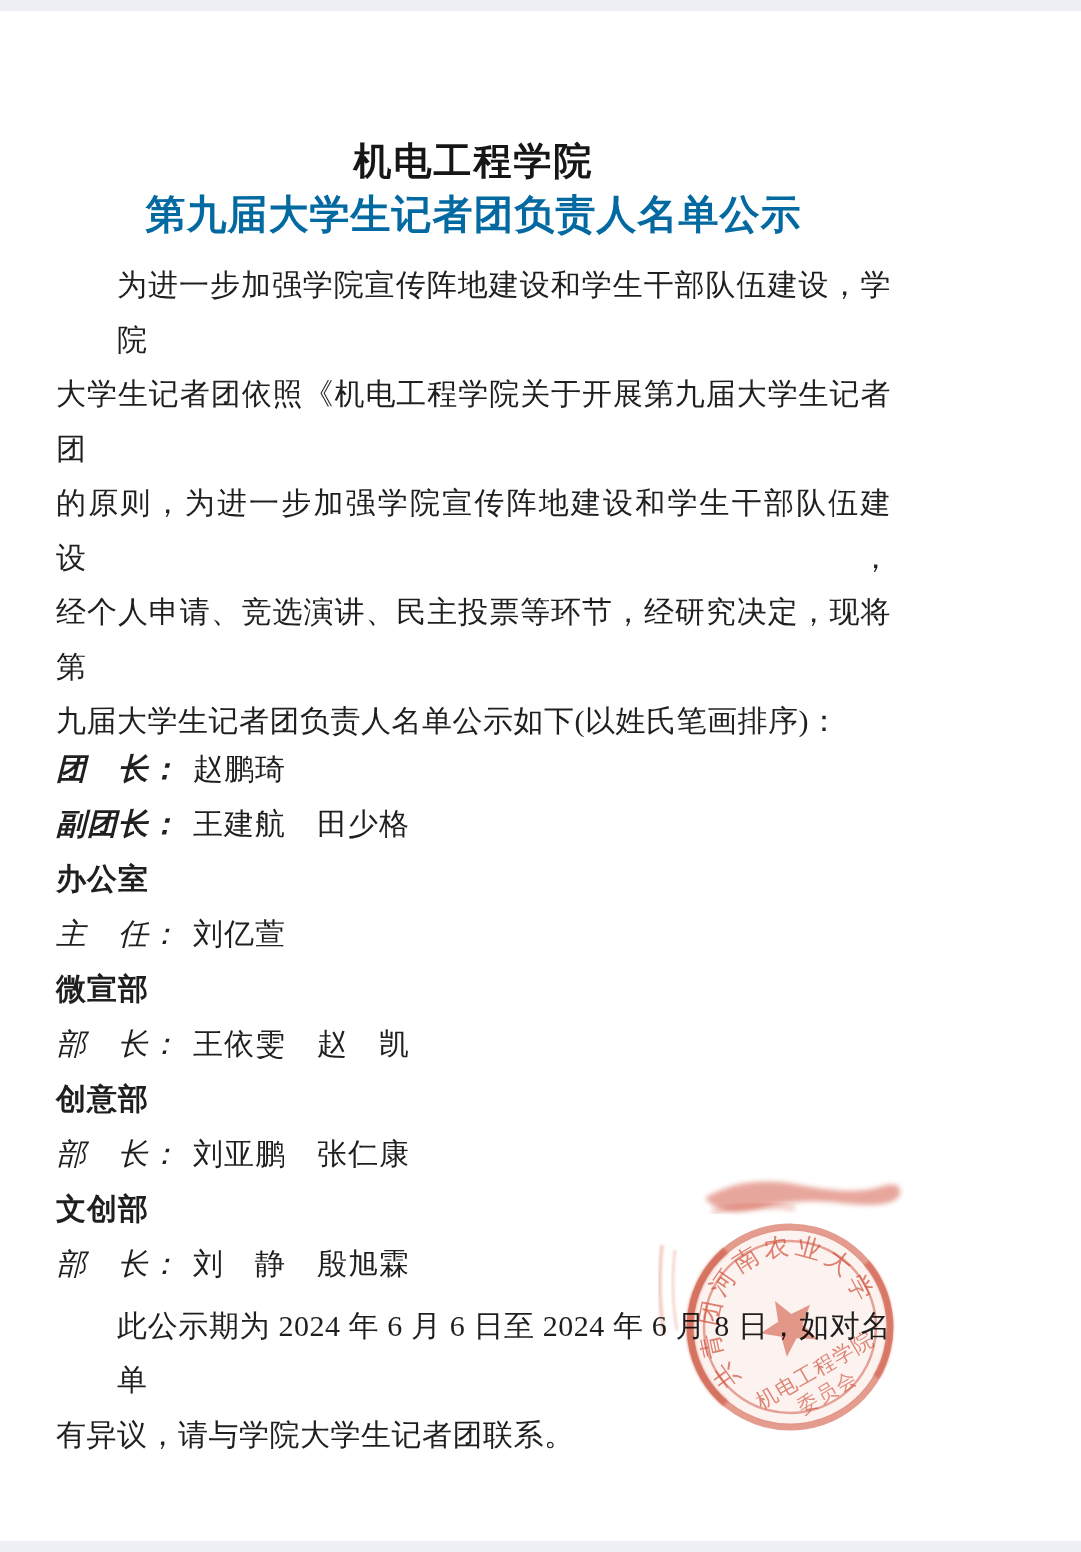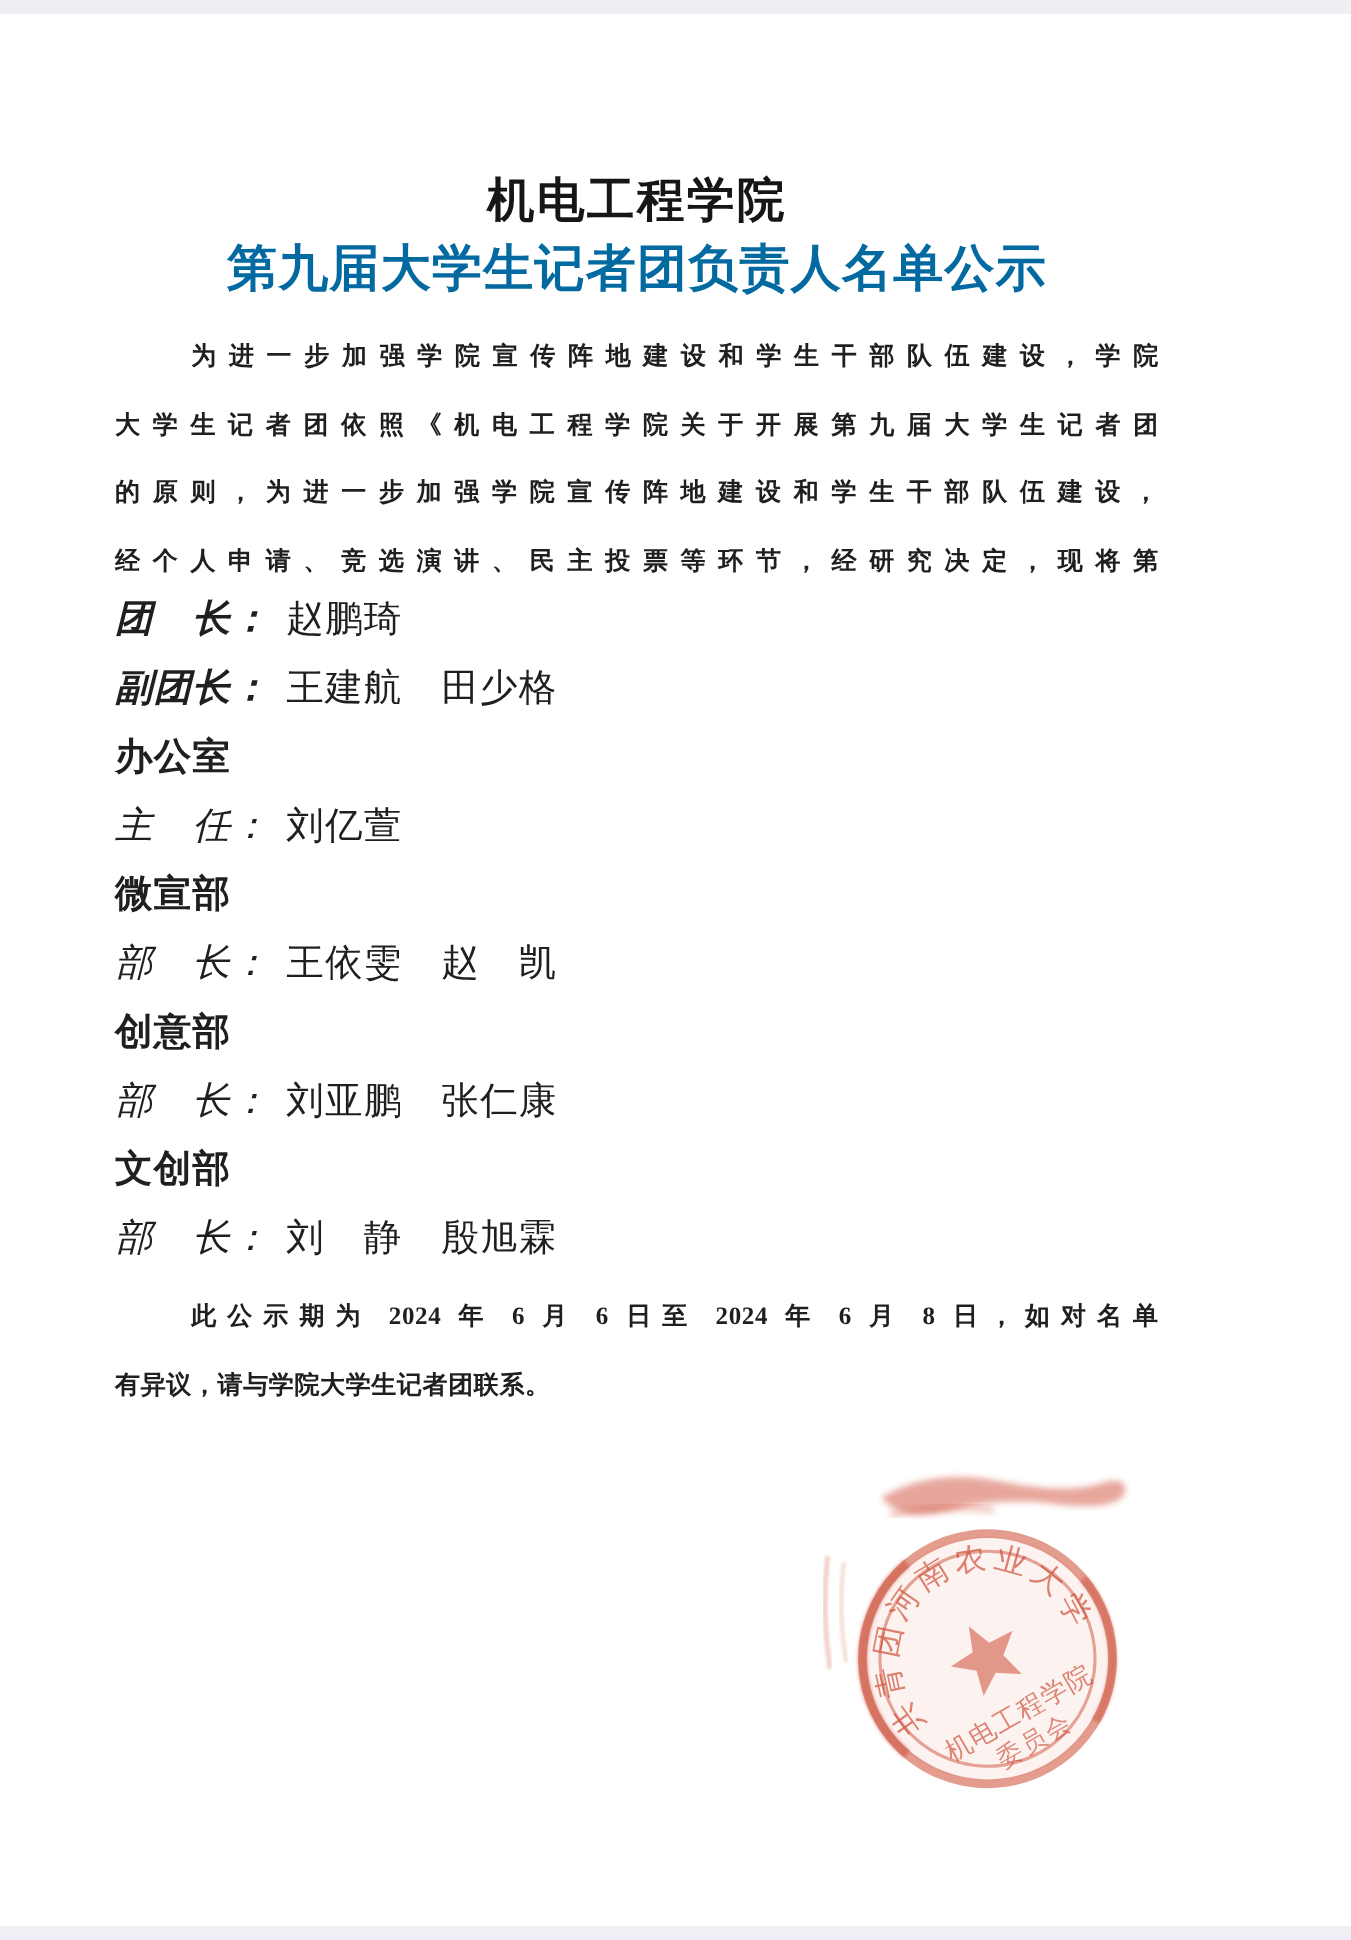--- a/index.html
+++ b/index.html
@@ -5,32 +5,32 @@
   html,body{margin:0;padding:0;}
   body{
     width:1081px;height:1552px;background:#ffffff;position:relative;overflow:hidden;
     font-family:"Liberation Serif","DejaVu Serif",serif;color:#1f1f1f;
   }
   .edge{position:absolute;left:0;width:1081px;height:11px;background:#edeff4;z-index:5;}
   .edge.top{top:0;}
   .edge.bottom{top:1541px;background:#eef0f5;}
   .page{
     position:relative;width:1081px;height:1304px;background:#ffffff;
-    padding:138px 116px 0 92px;box-sizing:border-box;z-index:2;
+    padding:138px 116px 0 56px;box-sizing:border-box;z-index:2;
   }
   .content{position:relative;width:835px;z-index:3;}
   h1.t1{
     margin:0;font-size:38px;line-height:46px;font-weight:700;text-align:center;
     letter-spacing:2px;color:#161616;
   }
   h2.t2{
     margin:6px 0 0 0;font-size:40px;line-height:50px;font-weight:700;text-align:center;
     letter-spacing:1px;color:#0369a1;
   }
-  .para{margin-top:18px;font-size:20px;line-height:54.5px;letter-spacing:0.5px;font-weight:bold;}
+  .para{margin-top:18px;font-size:30px;line-height:54.5px;letter-spacing:0.5px;}
   .jline{
     text-align:justify;text-align-last:justify;text-justify:inter-character;
     white-space:normal;
   }
   .jline.plain{text-align-last:left;}
   .jline.ind{padding-left:61px;}
   .roster{margin-top:-8px;font-size:30px;}
   .row{line-height:55px;white-space:nowrap;}
   .rlabel{letter-spacing:1px;font-style:italic;}
   .rlabel.bl{font-weight:700;}
@@ -51,20 +51,21 @@
   <div class="content">
 
     <h1 class="t1">机电工程学院</h1>
     <h2 class="t2">第九届大学生记者团负责人名单公示</h2>
 
     <div class="para">
       <div class="jline ind">为进一步加强学院宣传阵地建设和学生干部队伍建设，学院</div>
       <div class="jline">大学生记者团依照《机电工程学院关于开展第九届大学生记者团</div>
       <div class="jline">的原则，为进一步加强学院宣传阵地建设和学生干部队伍建设，</div>
       <div class="jline">经个人申请、竞选演讲、民主投票等环节，经研究决定，现将第</div>
+      <div class="jline plain">九届大学生记者团负责人名单公示如下(以姓氏笔画排序)：</div>
     </div>
 
     <div class="roster">
       <div class="row">
         <span class="rlabel bl">团　长：</span><span class="rnames">赵鹏琦</span>
       </div>
       <div class="row">
         <span class="rlabel bl">副团长：</span><span class="rnames">王建航　田少格</span>
       </div>
       <div class="row">

